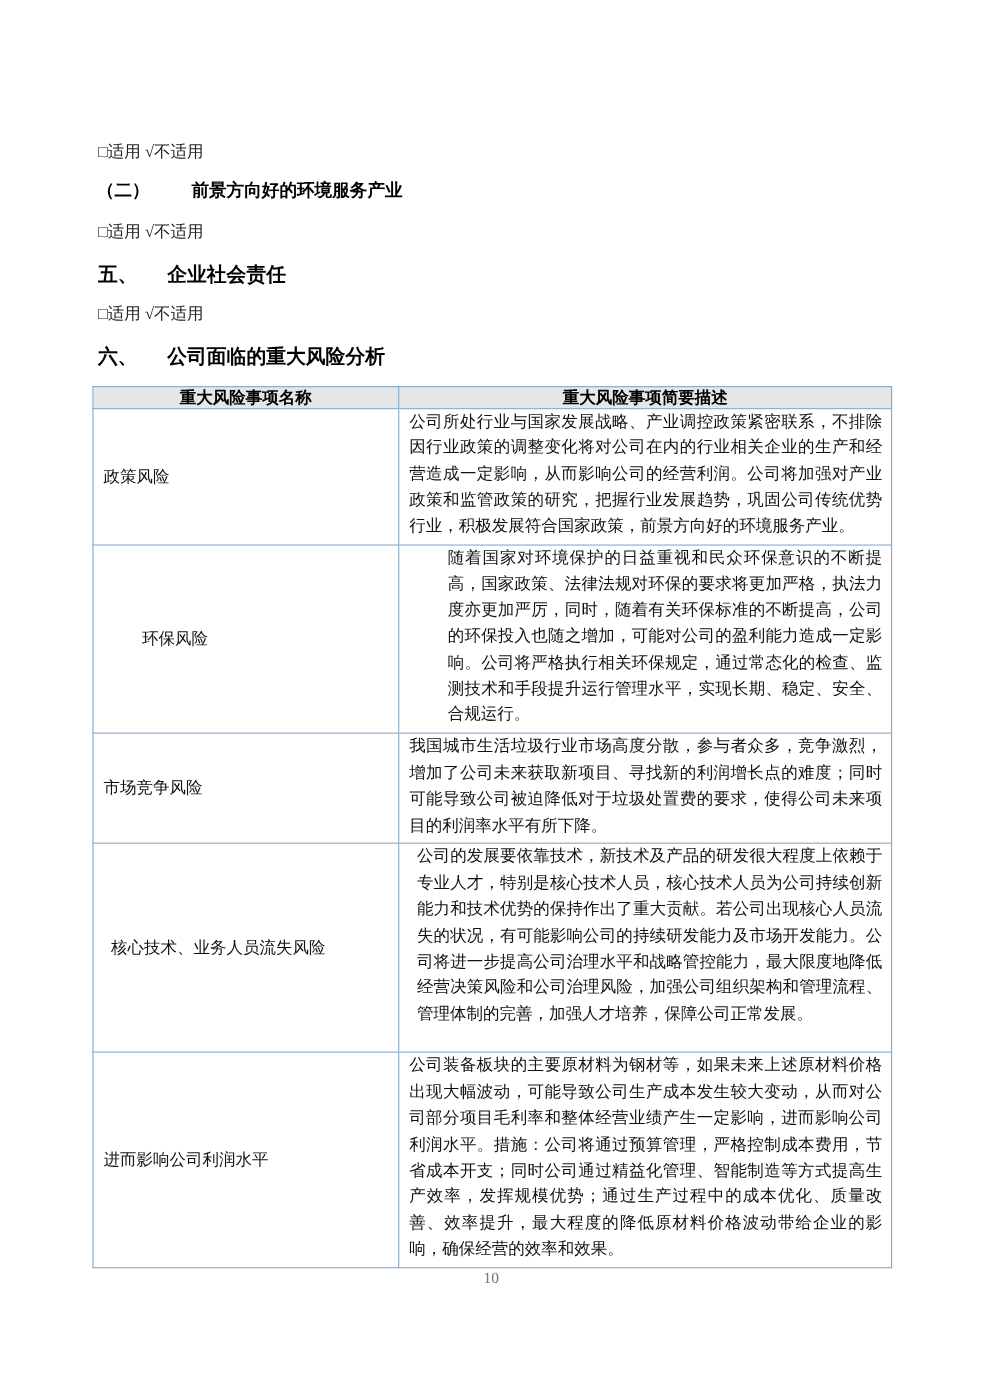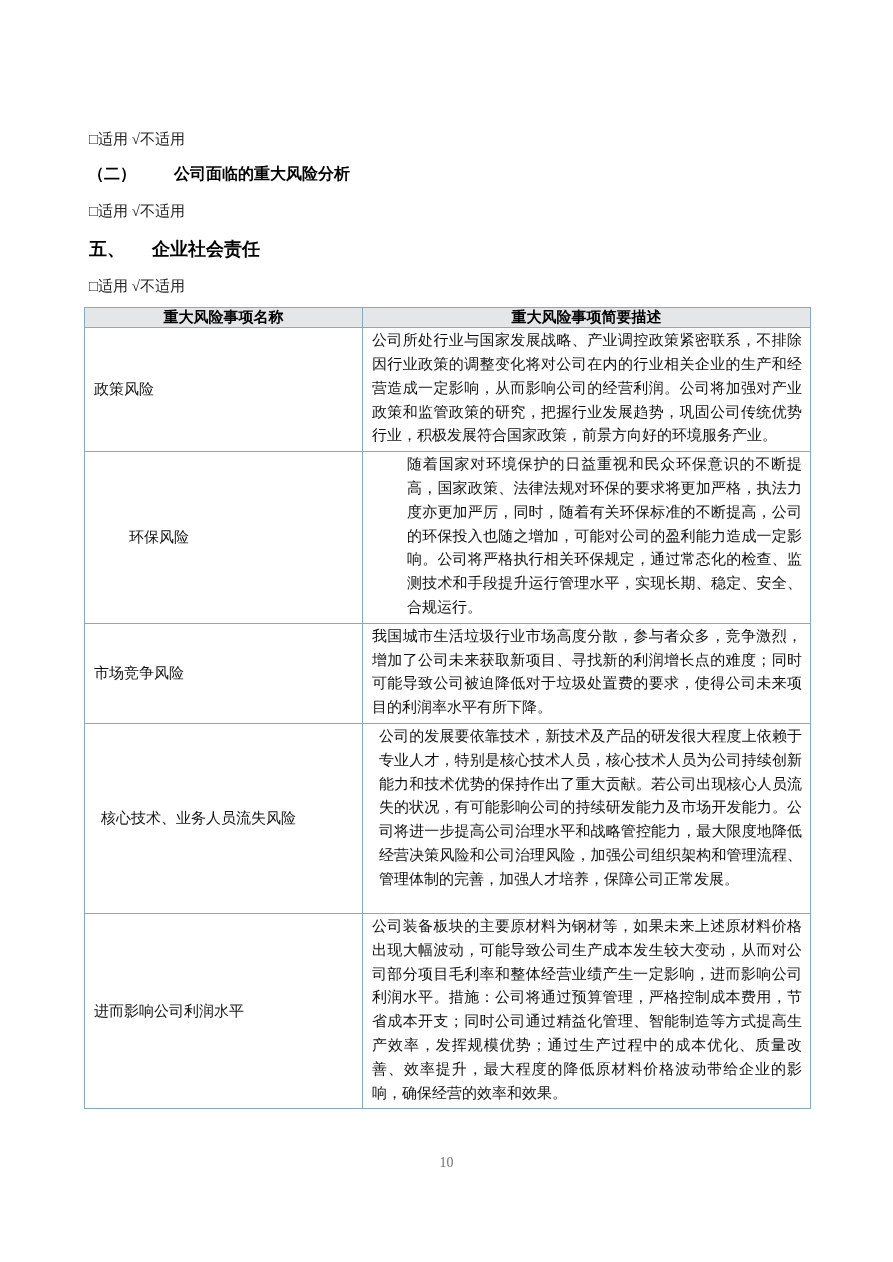--- a/index.html
+++ b/index.html
@@ -107,28 +107,29 @@
   }
 </style>
 </head>
 <body>
 
 <div class="page">
 
 
   <p class="applic">□适用 √不适用</p>
 
-  <p class="h2"><span class="num">（二）</span><span>公司面临的重大风险分析</span></p>
+  <p class="h2"><span class="num">（二）</span><span>前景方向好的环境服务产业</span></p>
 
   <p class="applic a2">□适用 √不适用</p>
 
   <p class="h1"><span class="num">五、</span><span>企业社会责任</span></p>
 
   <p class="applic a3">□适用 √不适用</p>
 
+  <p class="h1 last"><span class="num">六、</span><span>公司面临的重大风险分析</span></p>
 
   <table class="risk">
     <colgroup>
         <col class="c-name">
         <col class="c-desc">
       </colgroup>
     <thead>
       <tr>
         <th>重大风险事项名称</th>
         <th>重大风险事项简要描述</th>

